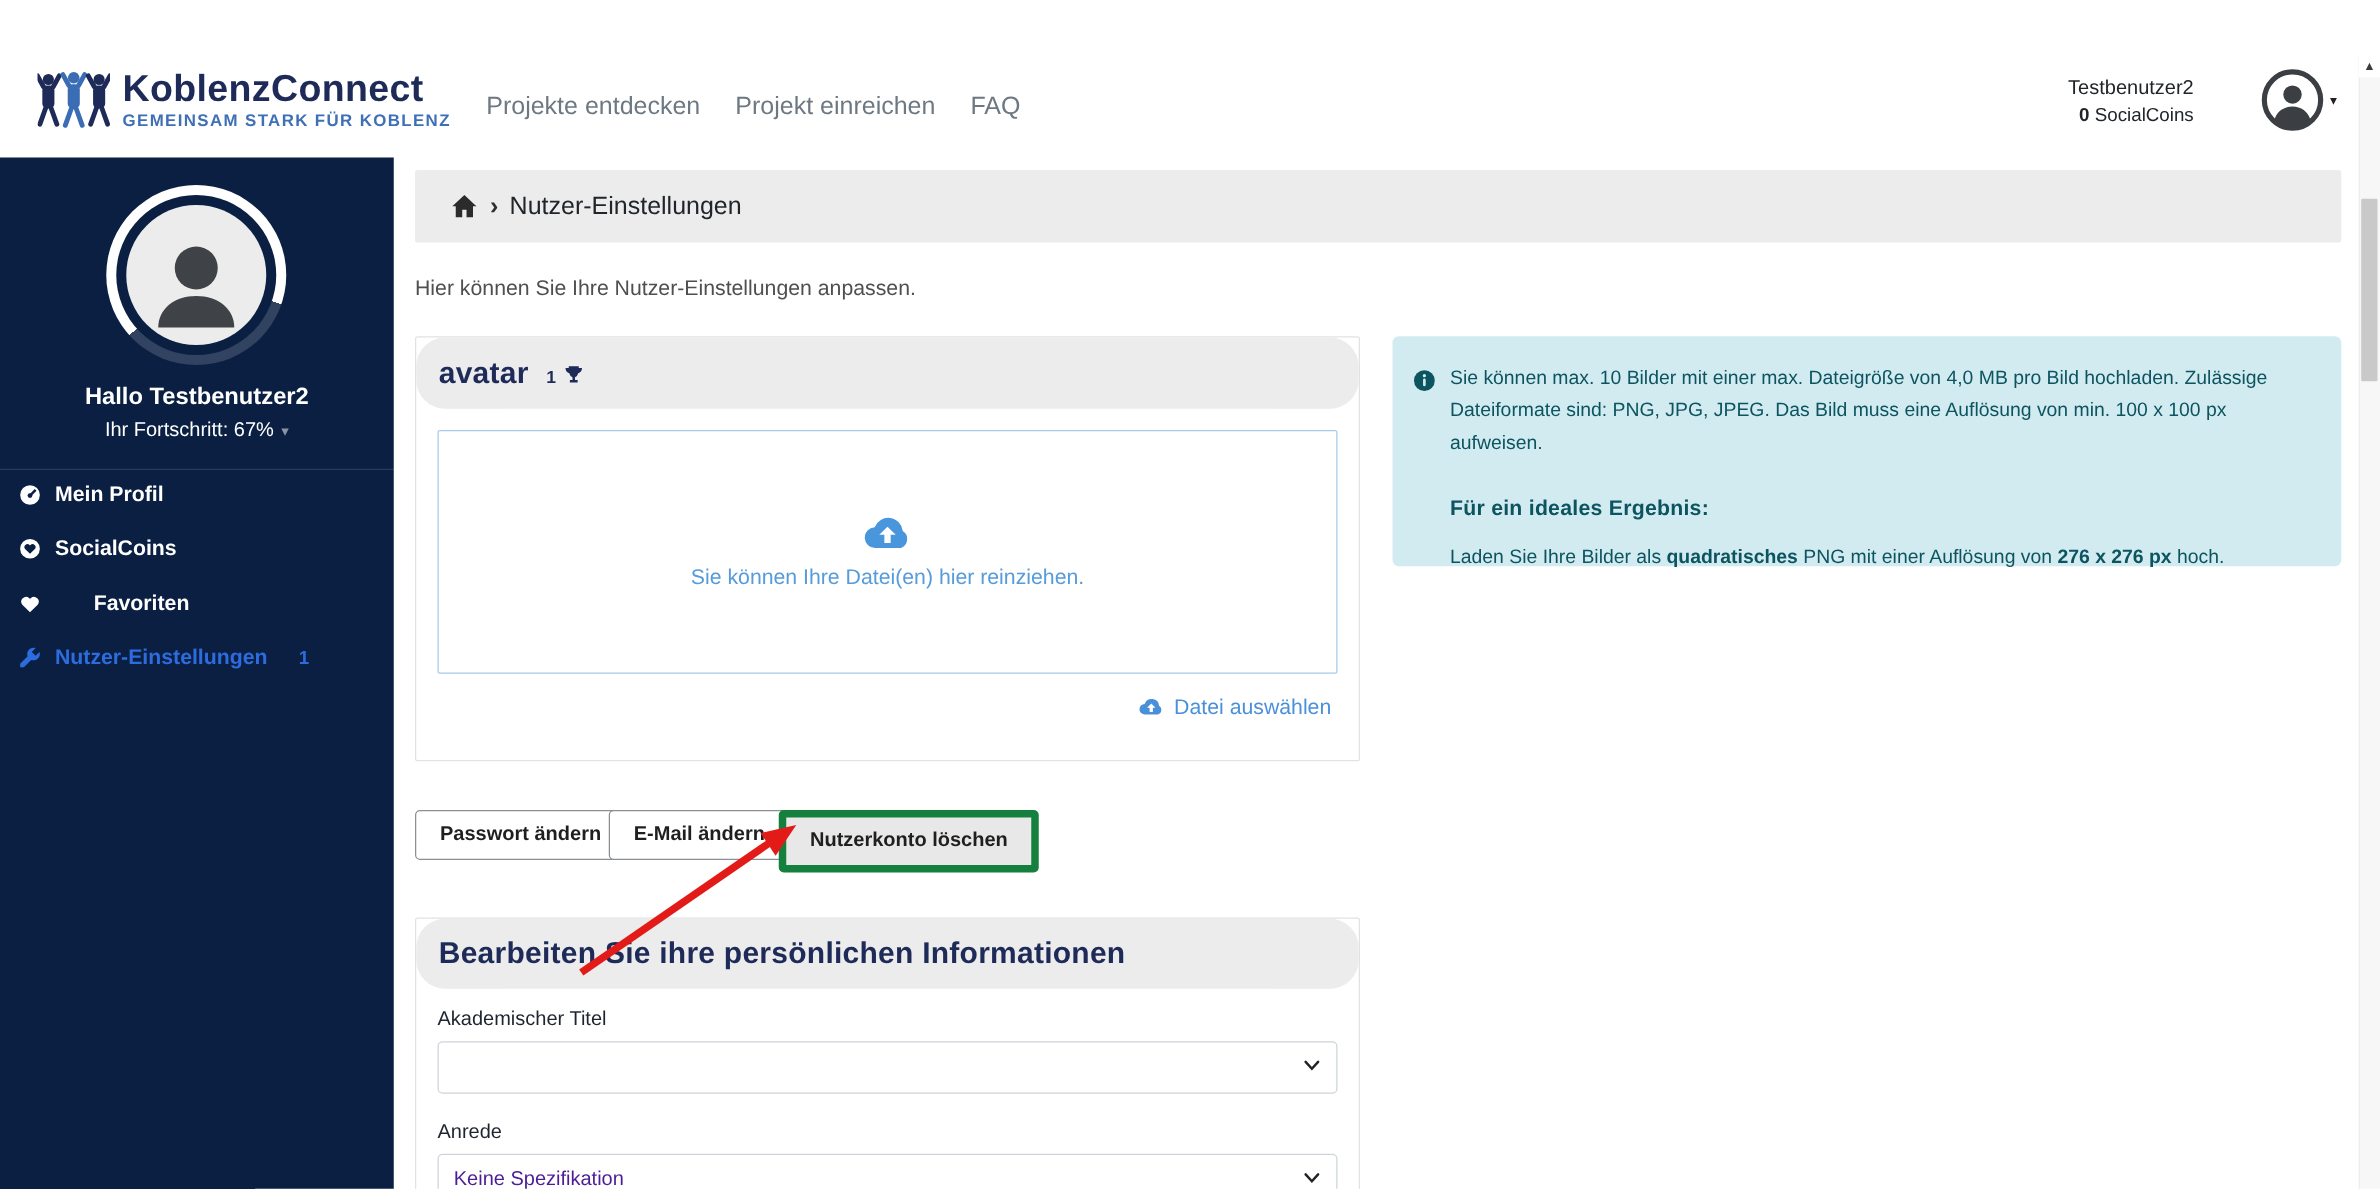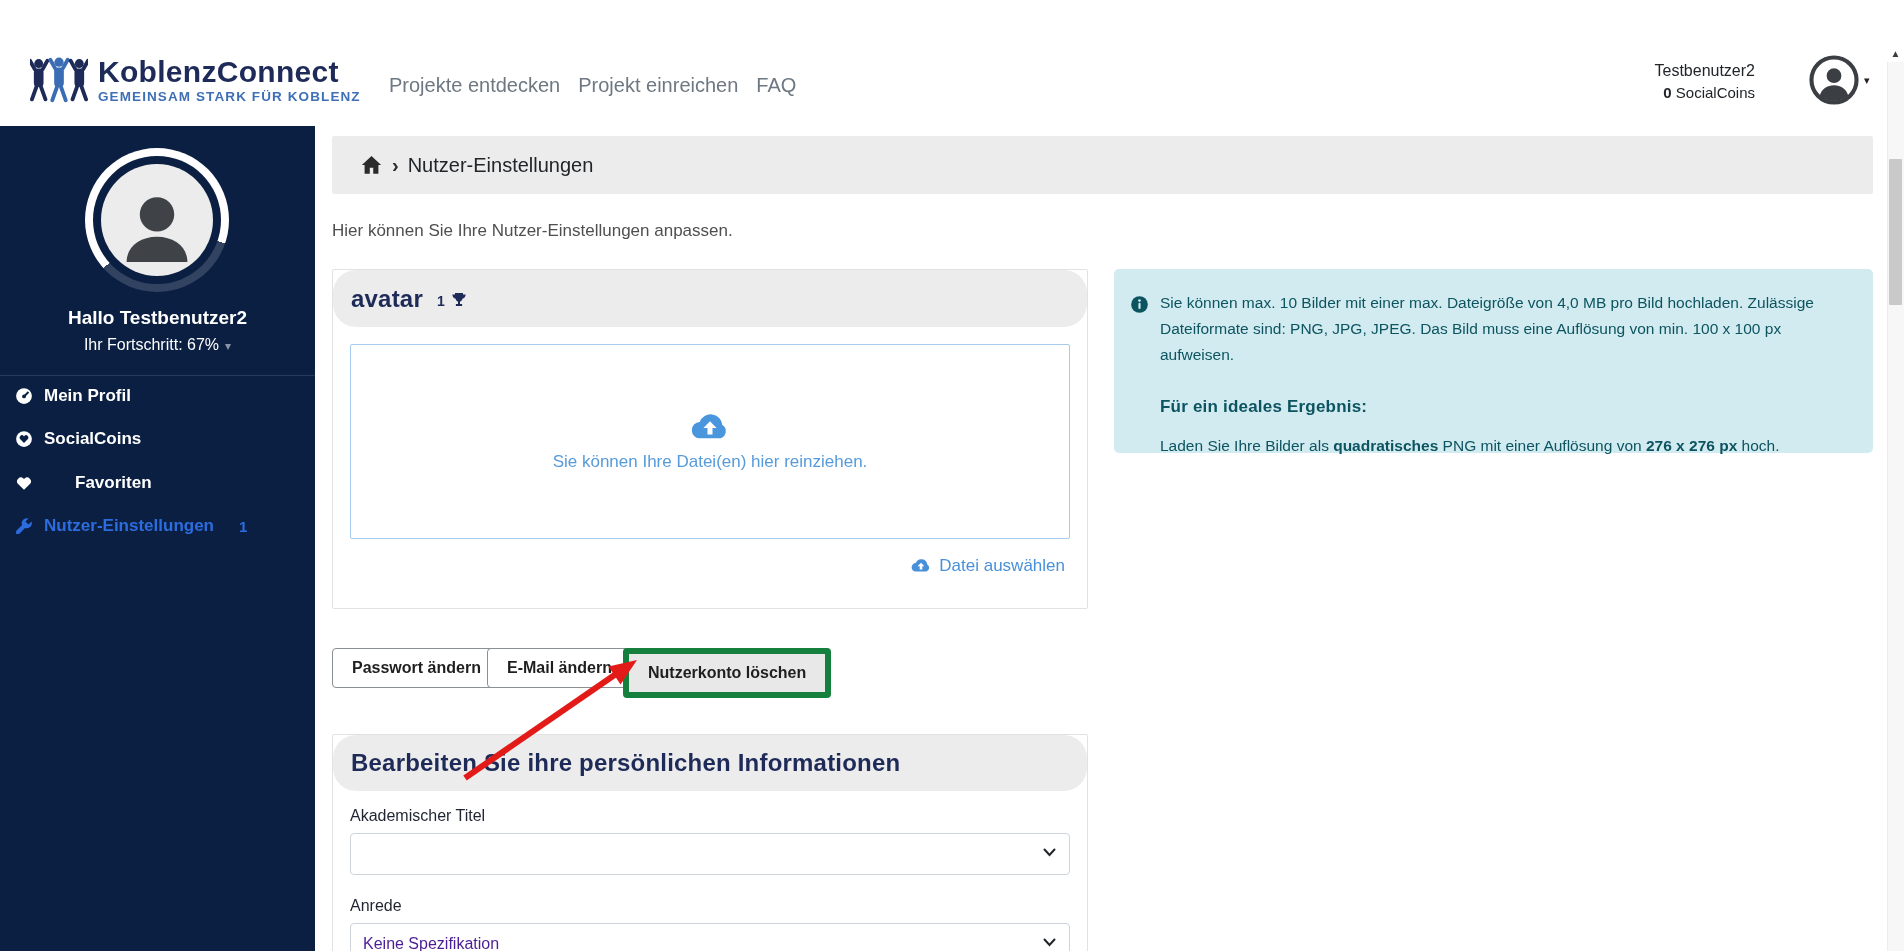--- a/index.html
+++ b/index.html
@@ -6,21 +6,21 @@
   body{width:1904px;height:951px;overflow:hidden;background:#fff;
        font-family:"Liberation Sans","DejaVu Sans",sans-serif;color:#212529;}
   #page{position:relative;width:1904px;height:951px;margin-top:44px;}
   .abs{position:absolute;}
 
   
   .header{left:0;top:0;width:1887px;height:82px;background:#fff;}
   .logo{left:30px;top:12px;display:flex;align-items:center;gap:10px;cursor:pointer;}
   .logo-text .t1{font-size:30px;font-weight:800;color:#1e2b58;letter-spacing:.3px;line-height:32px;}
   .logo-text .t2{font-size:13.5px;font-weight:700;color:#3f70b6;letter-spacing:1.1px;margin-top:1px;}
-  .topnav{left:389px;top:0;height:82px;display:flex;align-items:center;gap:18px;}
+  .topnav{left:389px;top:0;height:82px;display:flex;align-items:center;gap:28px;}
   .topnav .navlink{font-size:20px;color:#6d7882;cursor:pointer;white-space:nowrap;}
   .userblock{right:132px;top:16px;text-align:right;}
   .userblock .uname{font-size:16px;color:#212529;line-height:22px;}
   .userblock .ucoins{font-size:15px;color:#212529;line-height:22px;}
   .userblock .ucoins b{font-weight:700;}
   .user-avatar{left:1808px;top:10px;width:52px;height:52px;cursor:pointer;}
   .user-caret{left:1864px;top:30px;font-size:11px;color:#222;cursor:pointer;}
 
   
   .sidebar{left:0;top:82px;width:315px;height:869px;background:#0a1f42;}

